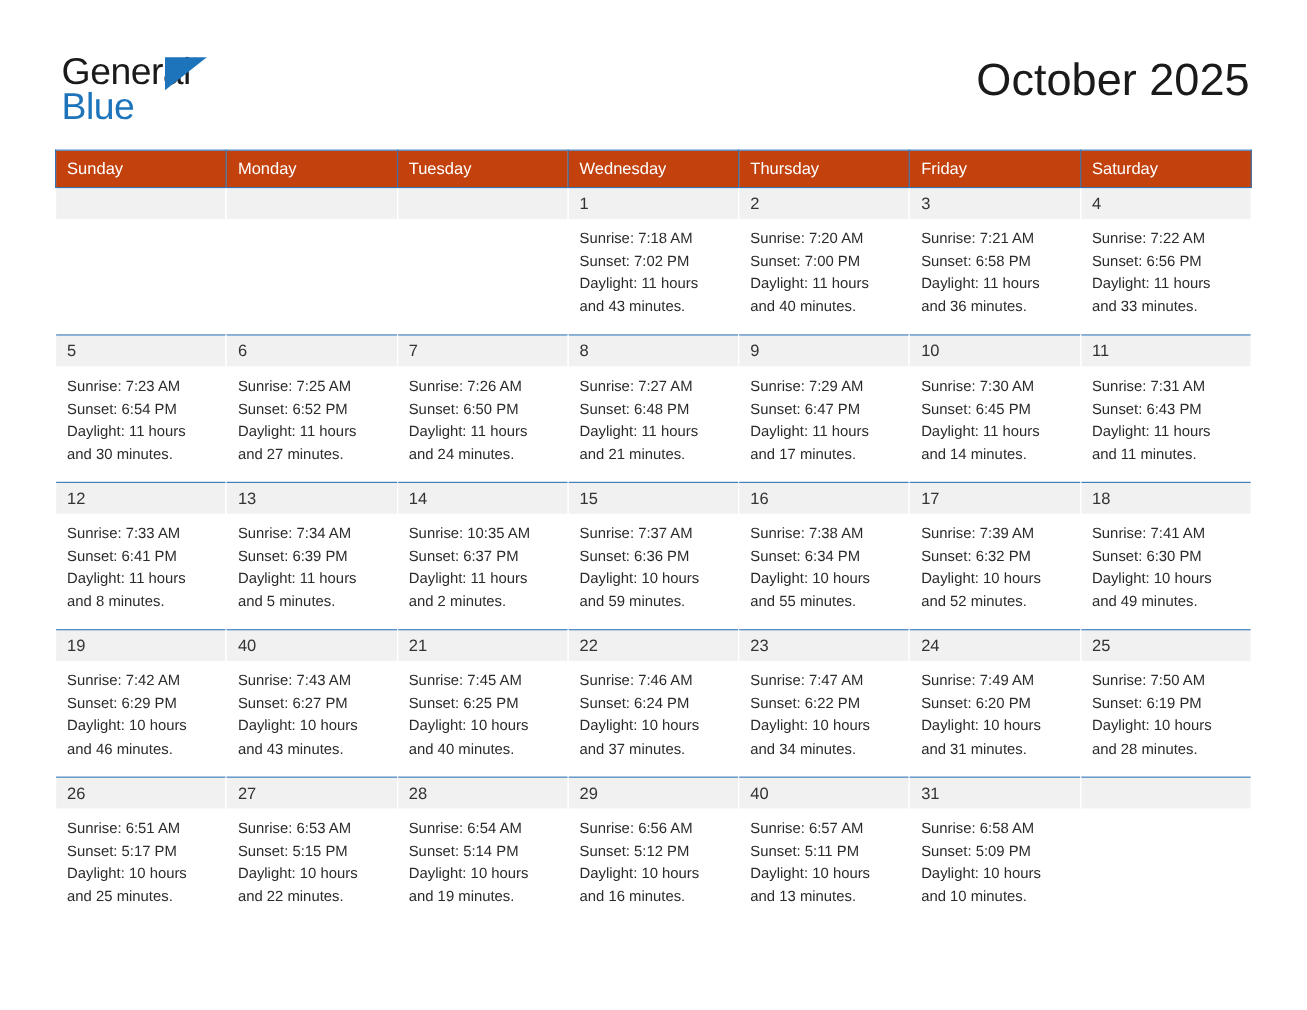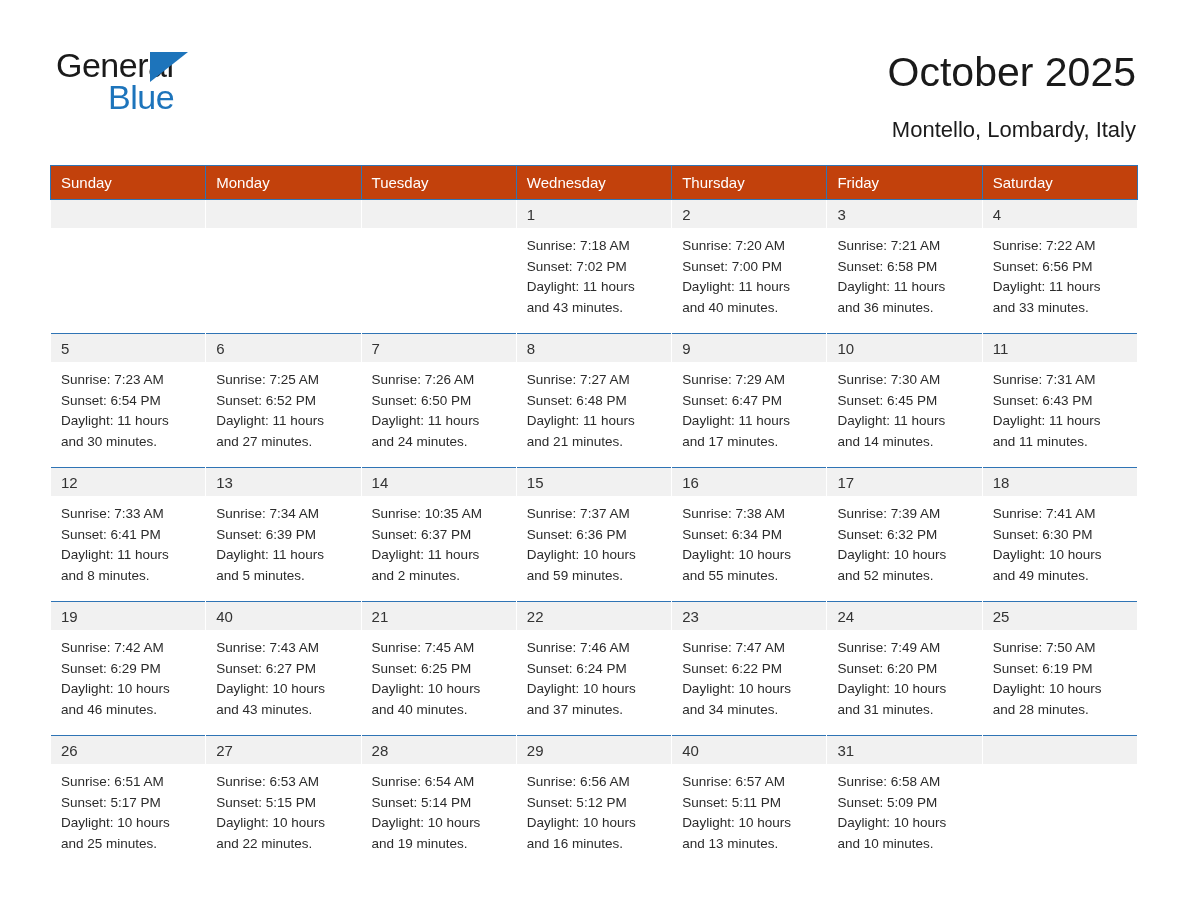--- a/index.html
+++ b/index.html
@@ -33,21 +33,20 @@
   .logo-general {
     font-size: 34px;
     color: #1a1a1a;
     letter-spacing: -0.5px;
     font-family: "Liberation Sans", sans-serif;
   }
   .logo-blue {
     font-size: 34px;
     color: #1d74bb;
     letter-spacing: -0.5px;
-    margin-left: 52px;
     display: block;
     margin-top: -2px;
   }
   .logo-tri {
     position: absolute;
     left: 94px;
     top: 4px;
     width: 0;
     height: 0;
     border-left: 38px solid #1d74bb;
@@ -120,21 +119,20 @@
 <div class="page">
 
   <div class="header">
     <div class="logo">
       <span class="logo-general">General</span>
       <span class="logo-tri"></span>
       <span class="logo-blue">Blue</span>
     </div>
     <div class="title-block">
       <h1 class="month-title">October 2025</h1>
-      <div class="location">Montello, Lombardy, Italy</div>
     </div>
   </div>
 
   <table class="calendar">
     <thead>
       <tr>
         <th>Sunday</th>
         <th>Monday</th>
         <th>Tuesday</th>
         <th>Wednesday</th>

